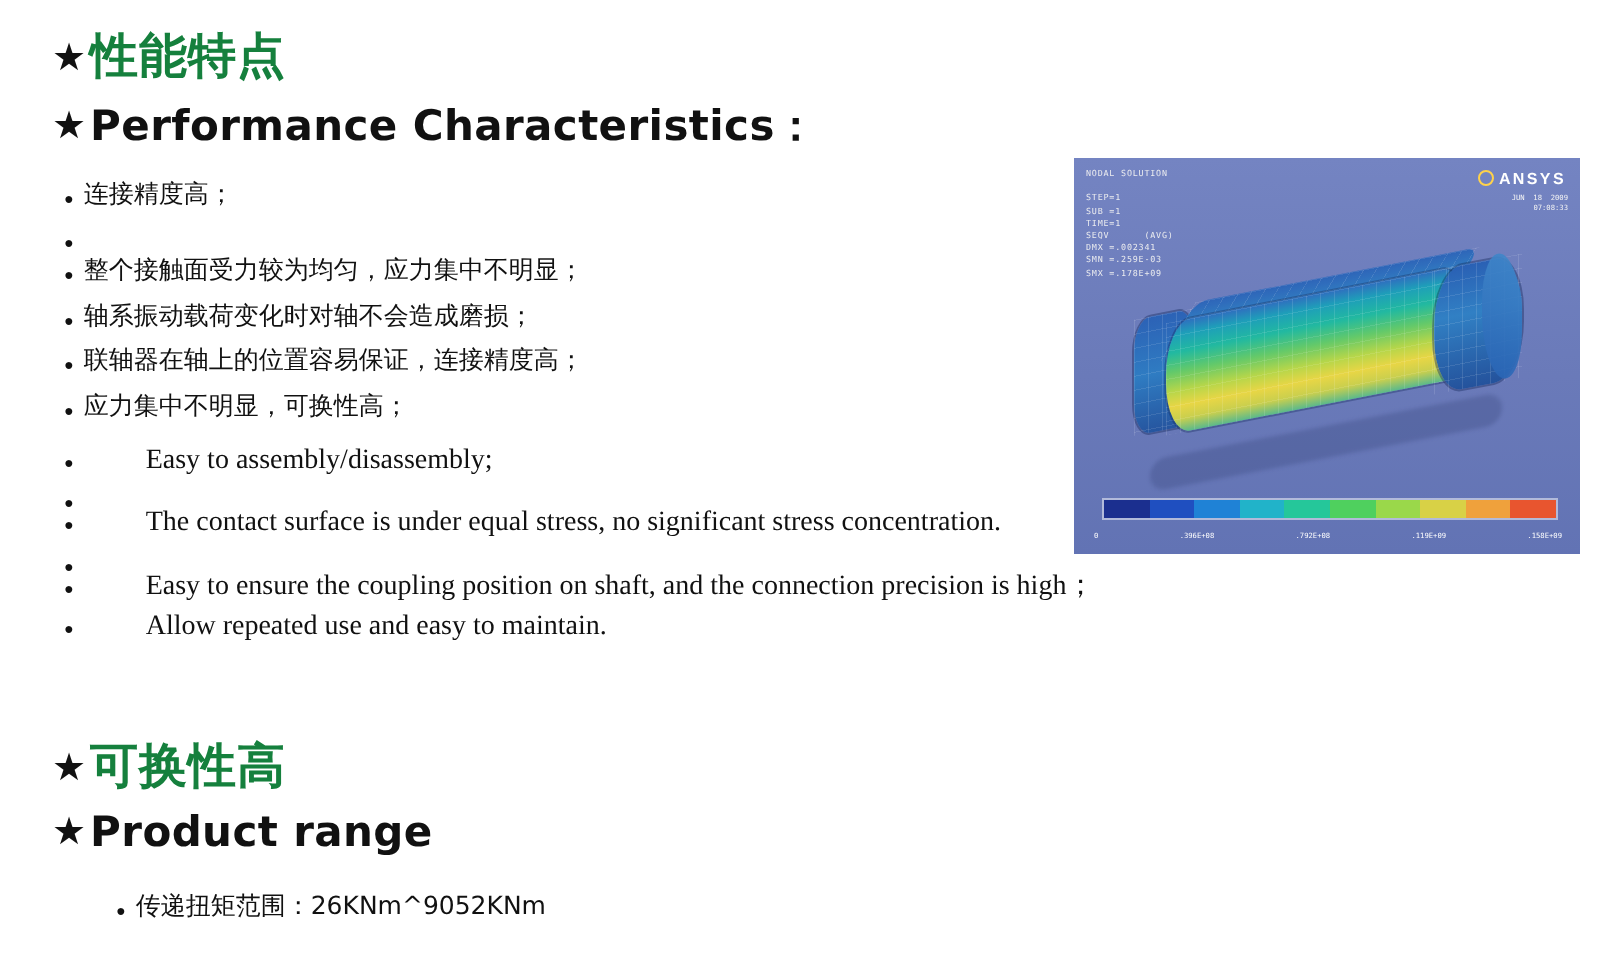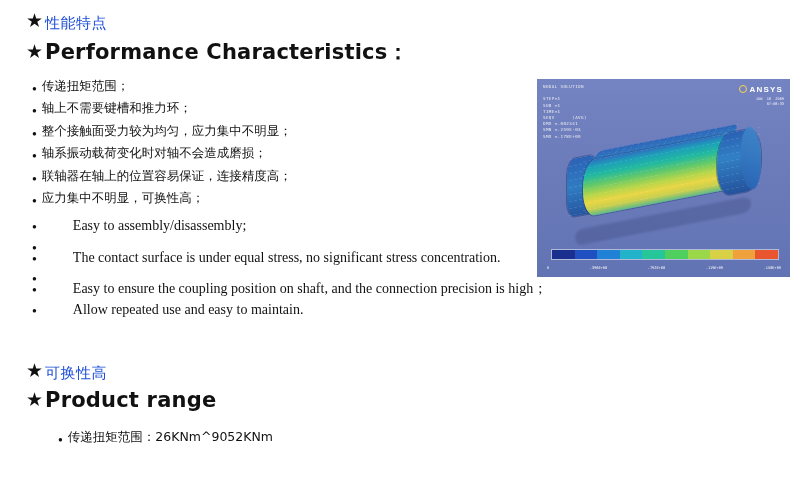--- a/index.html
+++ b/index.html
@@ -35,24 +35,24 @@
   .star {
     color: #111;
     font-size: 19px;
     line-height: 1;
     margin-right: 2px;
     position: relative;
     top: -1px;
   }
   .head-cn {
     font-family: "DejaVu Sans", "Liberation Sans", sans-serif;
-    font-size: 15px;
-    font-weight: normal;
+    font-size: 24px;
+    font-weight: bold;
     letter-spacing: 0.5px;
-    color: #1d4ed8;
+    color: #15803d;
   }
   .head-en {
     font-family: "DejaVu Sans", "Liberation Sans", sans-serif;
     font-size: 21px;
     font-weight: bold;
     letter-spacing: 0.2px;
     color: #111;
   }
   .head-line + .head-line {
     margin-top: 5px;
@@ -312,25 +312,24 @@
     </div>
     <div class="head-line">
       <span class="star">★</span>
       <span class="head-en">Performance Characteristics：</span>
     </div>
   </div>
 
   <ul class="list cn-list">
     <li>
       <span class="bullet">●</span>
-      <span class="cn-text">传递扭矩范围；</span>
-    </li>
-    <li>
-      <span class="bullet">●</span>
-      <span class="cn-text">轴上不需要键槽和推力环；</span>
+      <span class="cn-text">连接精度高；</span>
+    </li>
+    <li>
+      <span class="bullet">●</span>
     </li>
     <li>
       <span class="bullet">●</span>
       <span class="cn-text">整个接触面受力较为均匀，应力集中不明显；</span>
     </li>
     <li>
       <span class="bullet">●</span>
       <span class="cn-text">轴系振动载荷变化时对轴不会造成磨损；</span>
     </li>
     <li>

